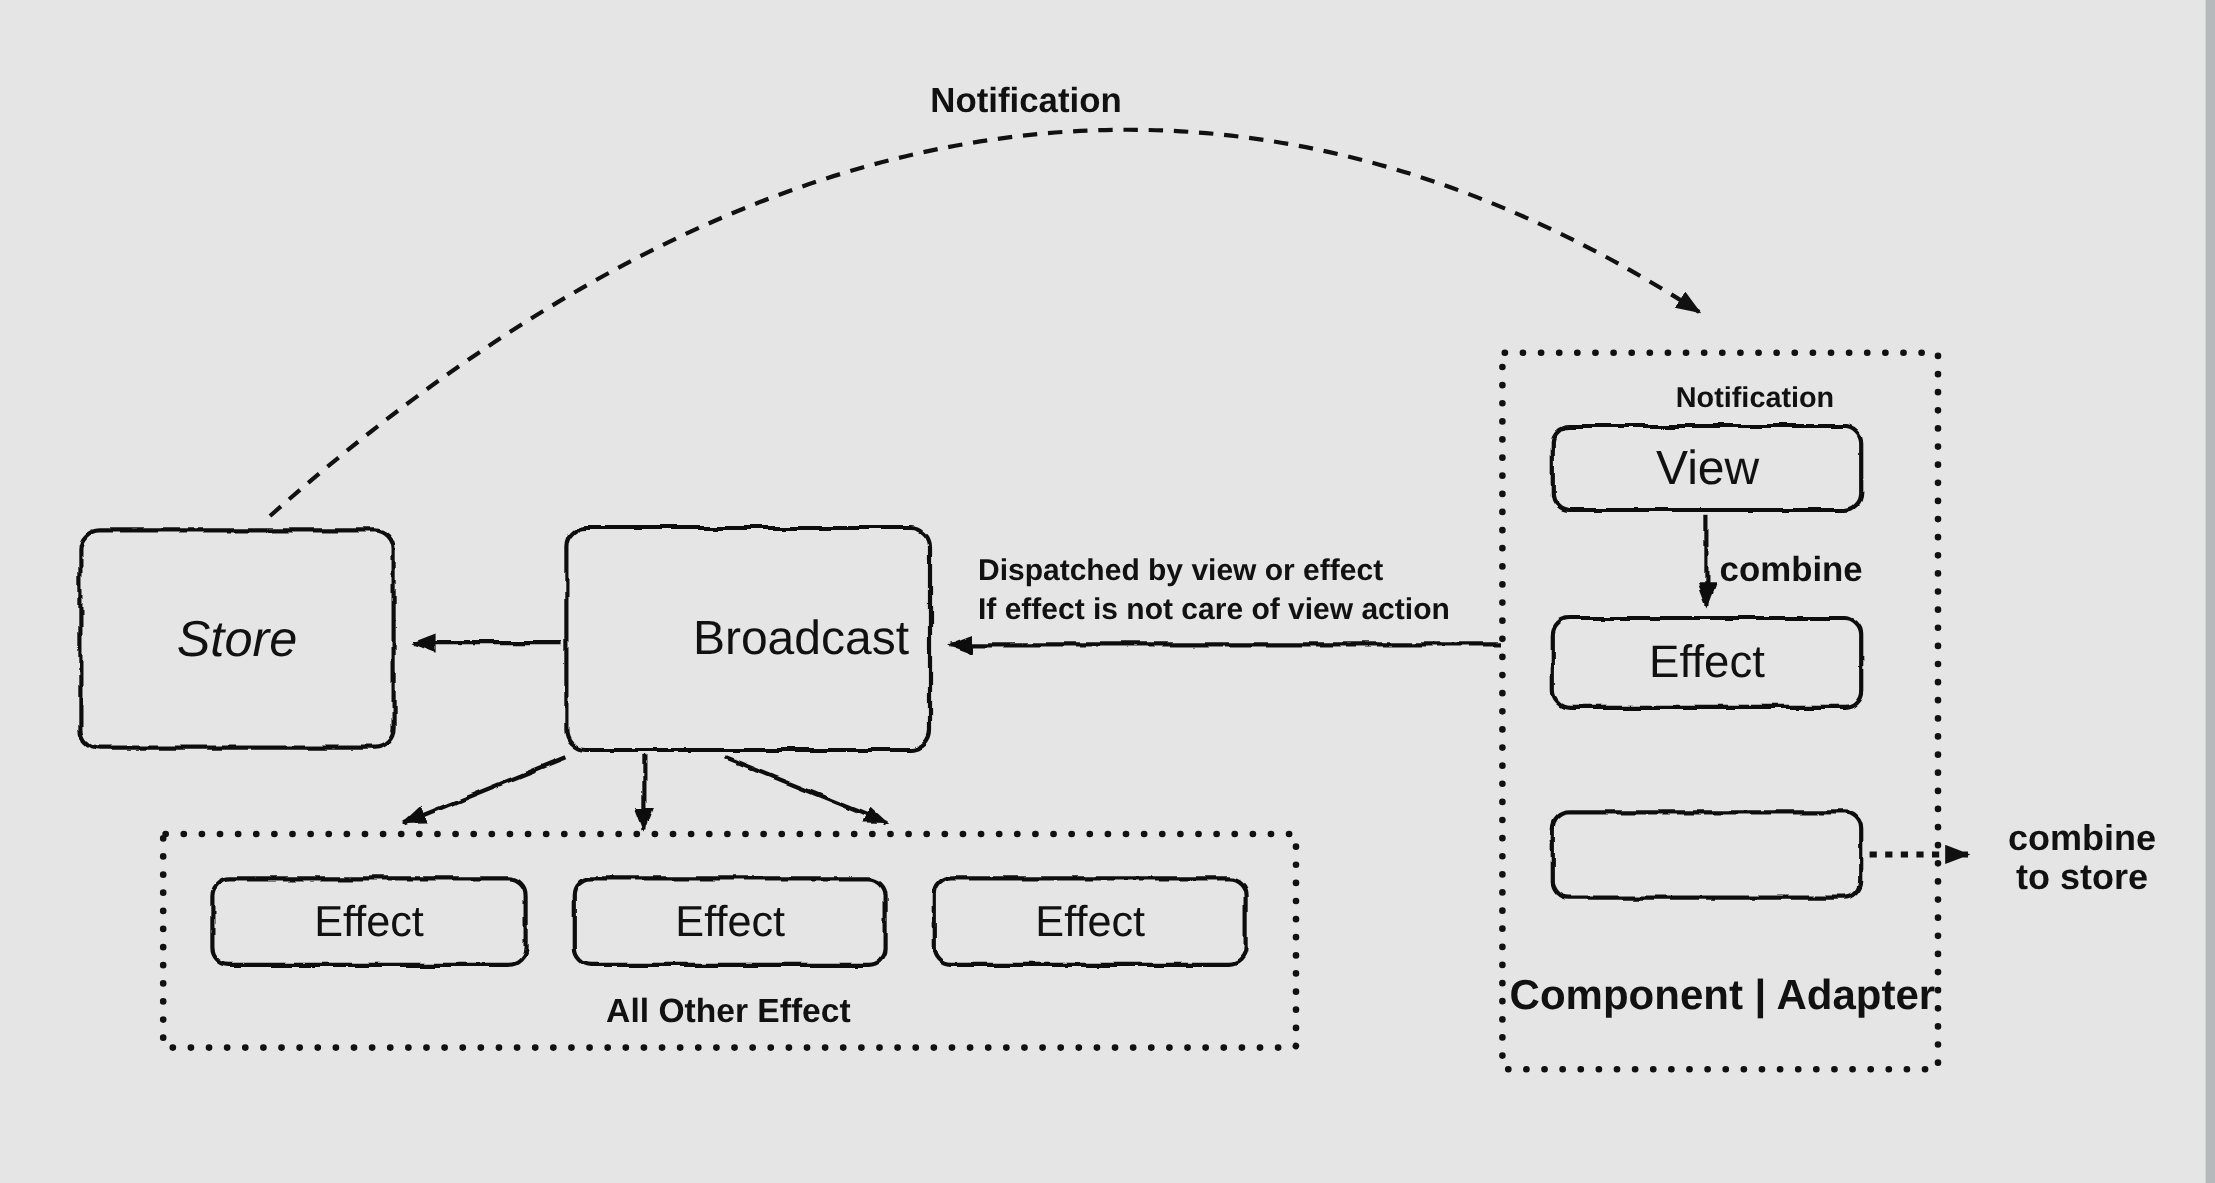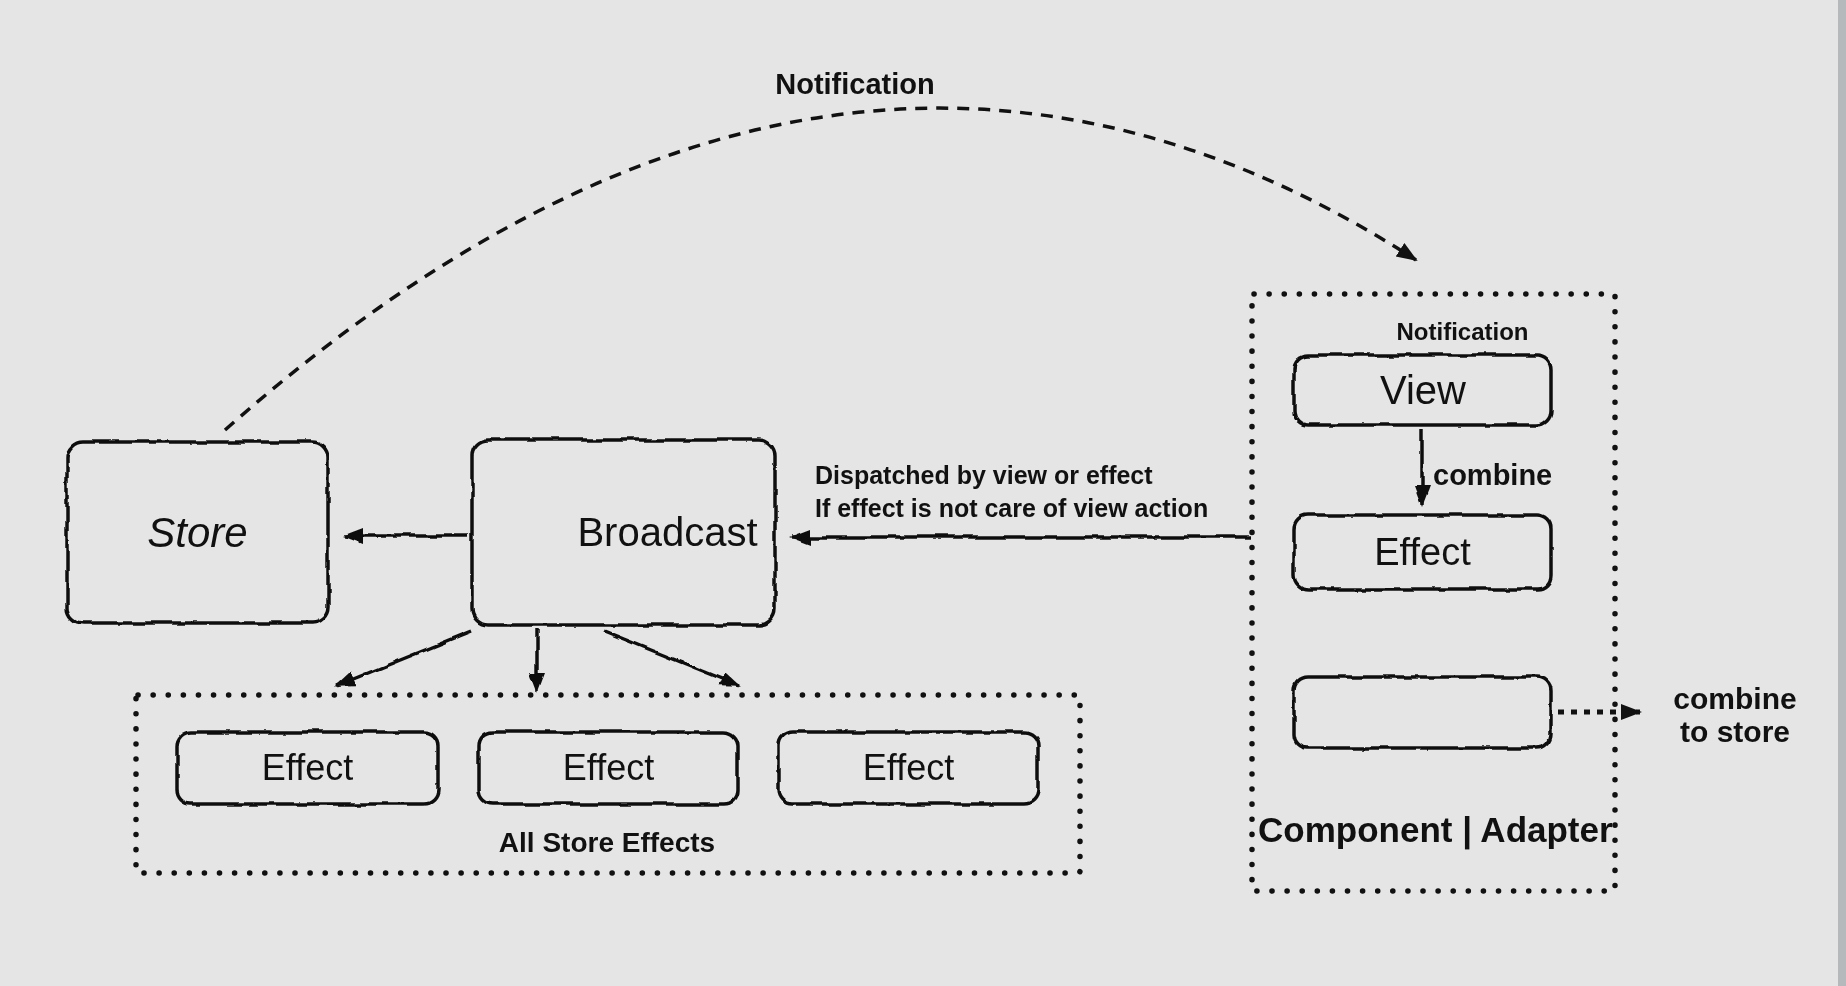--- a/index.html
+++ b/index.html
@@ -115,21 +115,21 @@
   <div class="lbl bold ann-dispatched">
     <div>Dispatched by view or effect</div>
     <div>If effect is not care of view action</div>
   </div>
 
 
   <div class="lbl node-label effect1-label">Effect</div>
   <div class="lbl node-label effect2-label">Effect</div>
   <div class="lbl node-label effect3-label">Effect</div>
 
-  <div class="lbl bold center effects-caption">All Store Effects</div>
+  <div class="lbl bold center effects-caption">All Other Effect</div>
 
   <div class="lbl bold center should-update">Notification</div>
 
   <div class="lbl node-label view-label">View</div>
 
   <div class="lbl bold dispatch-label">combine</div>
 
   <div class="lbl node-label effectr-label">Effect</div>
 
 

